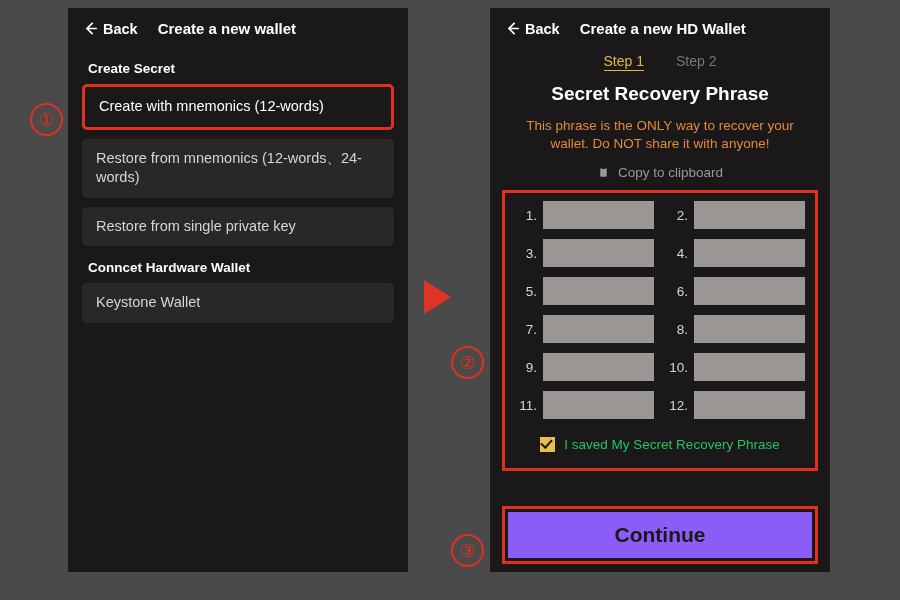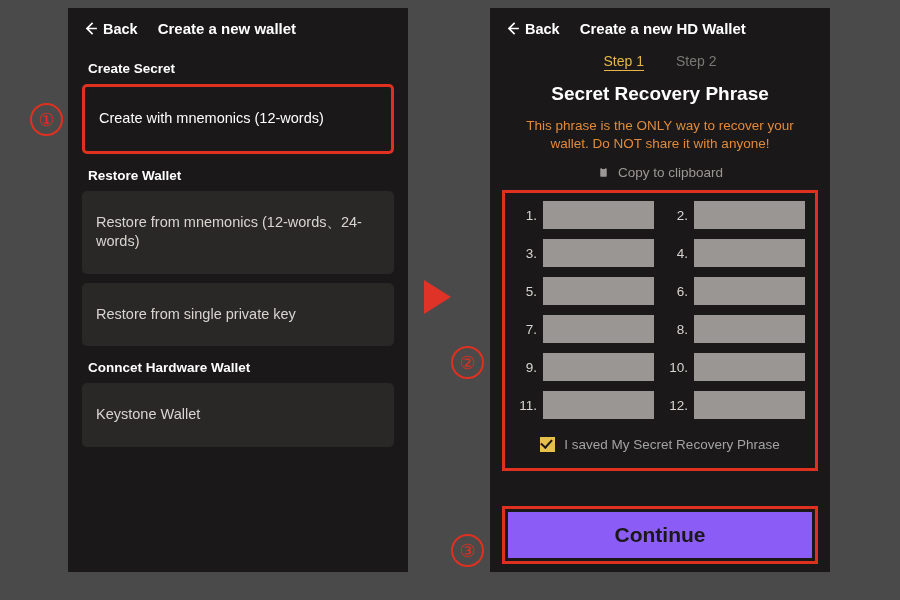--- a/index.html
+++ b/index.html
@@ -46,21 +46,21 @@
     font-weight: 600;
     color: #fff;
     padding-left: 20px;
     margin-top: 14px;
     margin-bottom: 8px;
   }
   .opt {
     margin: 0 14px 9px 14px;
     background: #2a2826;
     border-radius: 5px;
-    padding: 22px 14px;
+    padding: 10px 14px;
     font-size: 14.5px;
     color: #d8d5d1;
     cursor: pointer;
     line-height: 1.35;
   }
   .callout-1 {
     position: absolute;
     left: 30px; top: 103px;
     width: 33px; height: 33px;
     border: 2.2px solid #e03020;
@@ -118,21 +118,21 @@
     row-gap: 10px;
   }
   .wrow { display: flex; align-items: center; gap: 6px; }
   .wnum { width: 22px; text-align: right; font-size: 13.5px; color: #d8d5d1; }
   .wblank { flex: 1; height: 28px; background: #9a9693; }
   .saved-row {
     display: flex; align-items: center; justify-content: center;
     gap: 9px;
     margin-top: 18px;
     font-size: 13.5px;
-    color: #a3a3a3;
+    color: #22c55e;
     cursor: pointer;
   }
   .chk {
     width: 15px; height: 15px;
     background: #e6c04a;
     position: relative;
   }
   .chk::after {
     content: "";
     position: absolute;
@@ -190,21 +190,20 @@
           <path d="M15 4 L7 12 L15 20 M7 12 H21"></path>
         </svg>
       <span>Back</span>
     </div>
     <div class="htitle">Create a new wallet</div>
   </div>
 
   <div class="section-label">Create Secret</div>
   <div class="opt hl-red">Create with mnemonics (12-words)</div>
 
-  <div class="section-label">Restore Wallet</div>
   <div class="opt">Restore from mnemonics (12-words、24-words)</div>
   <div class="opt">Restore from single private key</div>
 
   <div class="section-label">Conncet Hardware Wallet</div>
   <div class="opt">Keystone Wallet</div>
 </div>
 
 <div class="phone right">
   <div class="header">
     <div class="back">

